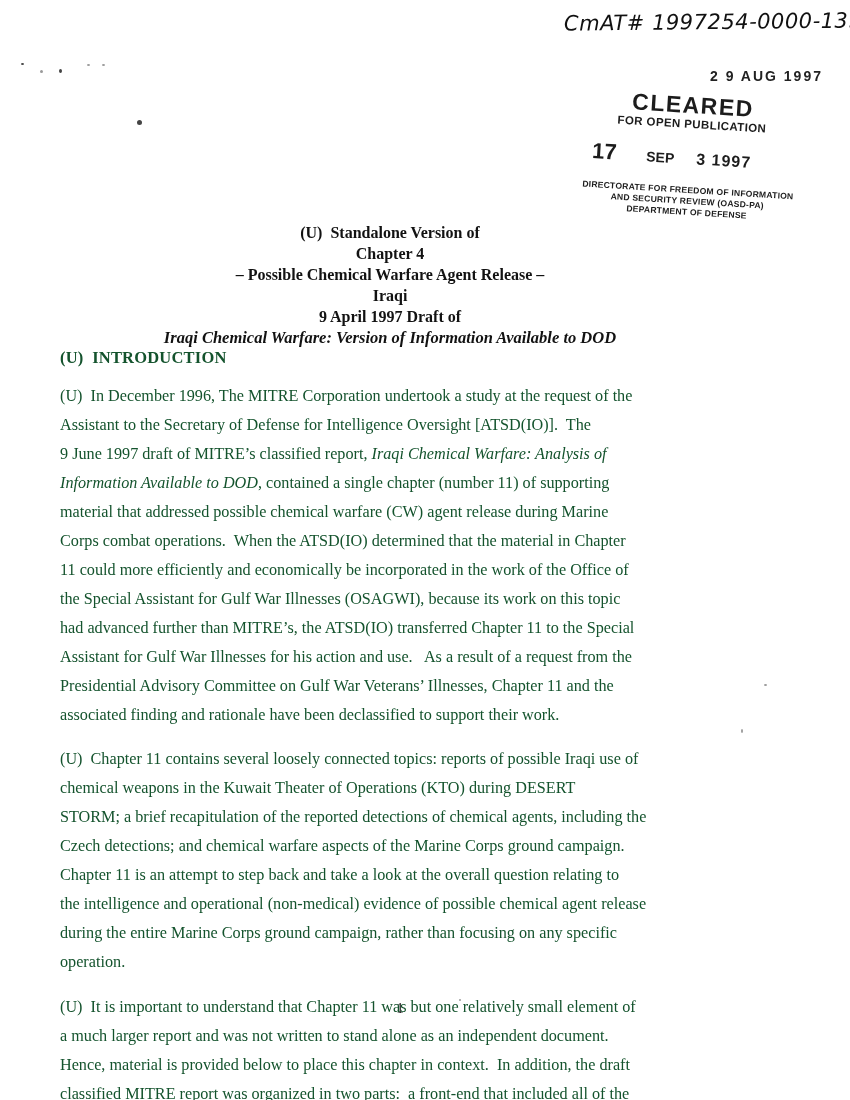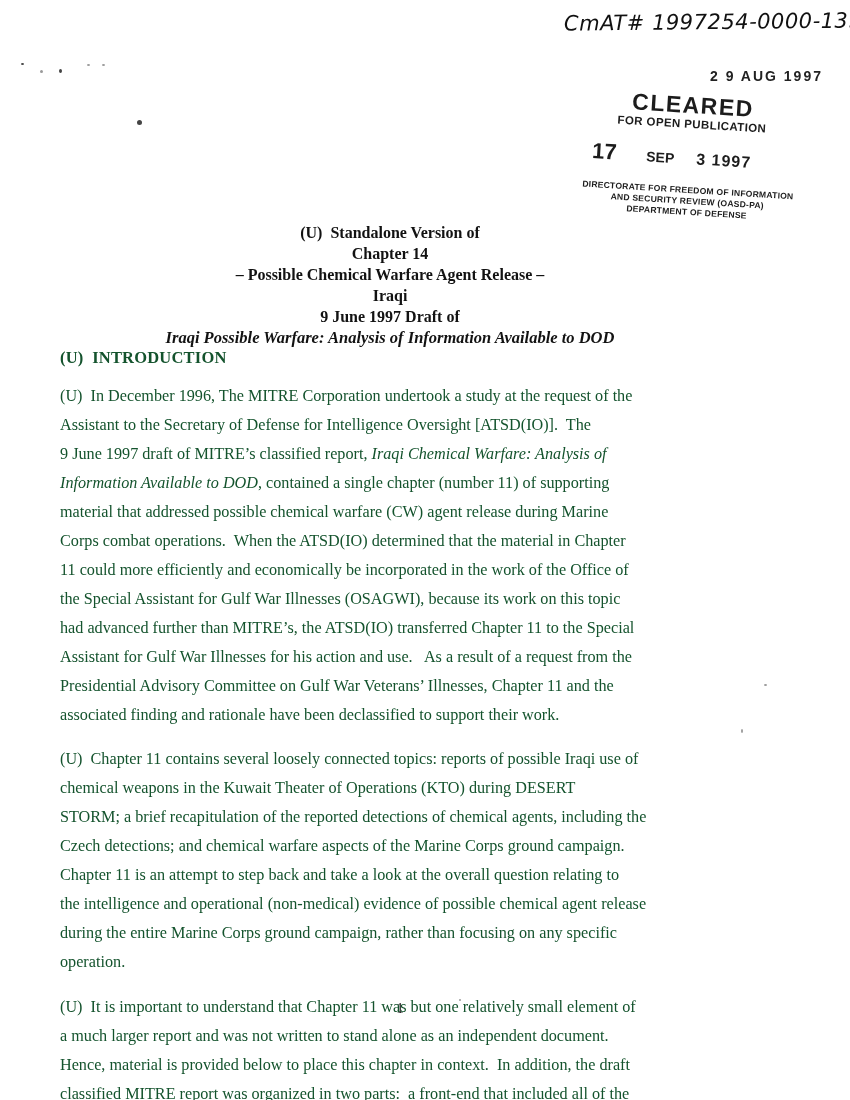--- a/index.html
+++ b/index.html
@@ -110,25 +110,25 @@
     </div>
     <div class="office">
       <div>DIRECTORATE FOR FREEDOM OF INFORMATION</div>
       <div>AND SECURITY REVIEW (OASD-PA)</div>
       <div>DEPARTMENT OF DEFENSE</div>
     </div>
   </div>
 
   <div class="title-block">
     <div class="t-line">(U)  Standalone Version of</div>
-    <div class="t-line">Chapter 14</div>
+    <div class="t-line">Chapter 4</div>
     <div class="t-line">– Possible Chemical Warfare Agent Release –</div>
     <div class="t-line">Iraqi</div>
-    <div class="t-line">9 June 1997 Draft of</div>
-    <div class="t-line title-italic">Iraqi Possible Warfare: Analysis of Information Available to DOD</div>
+    <div class="t-line">9 April 1997 Draft of</div>
+    <div class="t-line title-italic">Iraqi Chemical Warfare: Version of Information Available to DOD</div>
   </div>
 
   <div class="body-text">
     <div class="section-heading">(U)  INTRODUCTION</div>
     <div class="para para-1">(U)  In December 1996, The MITRE Corporation undertook a study at the request of the<br>Assistant to the Secretary of Defense for Intelligence Oversight [ATSD(IO)].  The<br>9 June 1997 draft of MITRE’s classified report, <em>Iraqi Chemical Warfare: Analysis of</em><br><em>Information Available to DOD</em>, contained a single chapter (number 11) of supporting<br>material that addressed possible chemical warfare (CW) agent release during Marine<br>Corps combat operations.  When the ATSD(IO) determined that the material in Chapter<br>11 could more efficiently and economically be incorporated in the work of the Office of<br>the Special Assistant for Gulf War Illnesses (OSAGWI), because its work on this topic<br>had advanced further than MITRE’s, the ATSD(IO) transferred Chapter 11 to the Special<br>Assistant for Gulf War Illnesses for his action and use.   As a result of a request from the<br>Presidential Advisory Committee on Gulf War Veterans’ Illnesses, Chapter 11 and the<br>associated finding and rationale have been declassified to support their work.</div>
     <div class="para para-2">(U)  Chapter 11 contains several loosely connected topics: reports of possible Iraqi use of<br>chemical weapons in the Kuwait Theater of Operations (KTO) during DESERT<br>STORM; a brief recapitulation of the reported detections of chemical agents, including the<br>Czech detections; and chemical warfare aspects of the Marine Corps ground campaign.<br>Chapter 11 is an attempt to step back and take a look at the overall question relating to<br>the intelligence and operational (non-medical) evidence of possible chemical agent release<br>during the entire Marine Corps ground campaign, rather than focusing on any specific<br>operation.</div>
     <div class="para para-3">(U)  It is important to understand that Chapter 11 was but one relatively small element of<br>a much larger report and was not written to stand alone as an independent document.<br>Hence, material is provided below to place this chapter in context.  In addition, the draft<br>classified MITRE report was organized in two parts:  a front-end that included all of the<br>findings and their rationale, and 14 chapters of supporting material containing additional<br>details and discussing topics that were not seen as being of sufficient significance to merit</div>
   </div>
 
   <div class="page-number">1</div>

